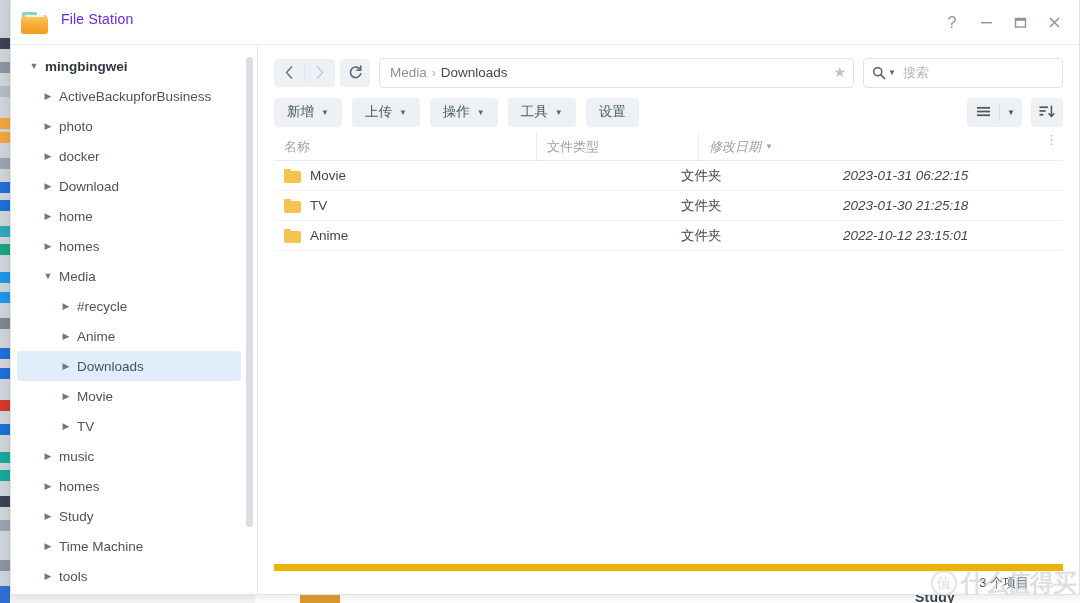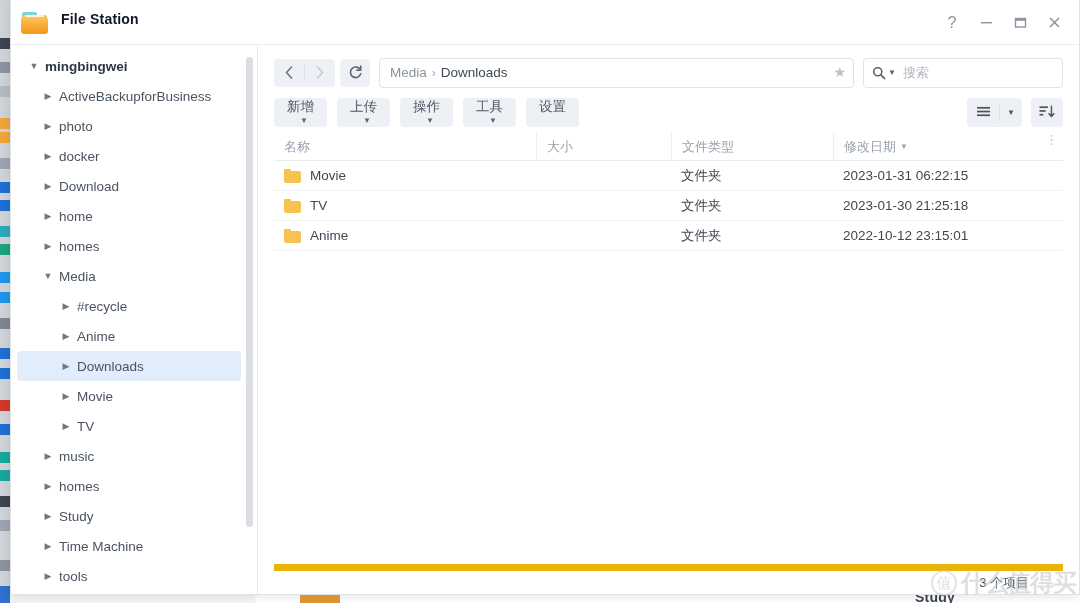--- a/index.html
+++ b/index.html
@@ -121,22 +121,22 @@
     position: absolute;
     left: 4px; top: 3px;
     width: 19px; height: 5px;
     background: #fdf1dc;
     border-radius: 1px;
   }
   .app-title {
     position: absolute;
     left: 50px; top: 11px;
     font-size: 14px;
-    font-weight: bold;
-    color: #0f172a;
+    font-weight: normal;
+    color: #6d28d9;
     letter-spacing: .2px;
   }
   .win-ctrls {
     position: absolute;
     right: 8px; top: 0;
     height: 45px;
     display: flex;
     align-items: center;
   }
   .win-btn {
@@ -319,21 +319,20 @@
     height: 29px;
     background: #edf1f6;
     border-radius: 4px;
     display: flex;
     align-items: center;
     padding: 0 13px;
     margin-right: 10px;
     font-size: 13.5px;
     color: #4d5862;
     cursor: default;
-    flex-direction: column;
   }
   .tbtn .dd { font-size: 8px; margin-left: 7px; color: #5b666f; }
   .tb-right {
     margin-left: auto;
     display: flex;
     align-items: center;
   }
   .viewgrp {
     display: flex;
     align-items: center;
@@ -381,21 +380,21 @@
     display: flex;
     align-items: center;
     height: 29px;
     cursor: default;
   }
   .th.divider { border-left: 1px solid #eceef1; }
   .th .sortcaret { font-size: 8px; margin-left: 4px; color: #9aa2ab; }
   .c-name { width: 262px; }
   .c-size { width: 135px; }
   .c-type { width: 162px; }
-  .c-date { flex: 1; }
+  .c-date { flex: 1; font-style: italic; }
   .th-menu {
     width: 22px;
     display: flex;
     align-items: center;
     justify-content: center;
     color: #b3bac1;
     font-size: 13px;
     letter-spacing: 1px;
     cursor: default;
   }
@@ -721,23 +720,20 @@
                 <path d="M13.2 0.8 L13.2 11.6 M10.6 8.8 L13.2 11.8 L15.8 8.8" stroke="#4d5862" stroke-width="1.6" fill="none" stroke-linecap="round" stroke-linejoin="round"></path>
               </svg>
             </div>
           </div>
         </div>
 
         <div class="table-wrap">
           <div class="thead" id="thead">
               <div class="th c-name">
                 <span>名称</span>
-              </div>
-              <div class="th c-size divider">
-                <span>大小</span>
               </div>
               <div class="th c-type divider">
                 <span>文件类型</span>
               </div>
               <div class="th c-date divider">
                 <span>修改日期</span>
                 <span class="sortcaret">▼</span>
               </div>
               <div class="th-menu">⋮</div>
             </div>

